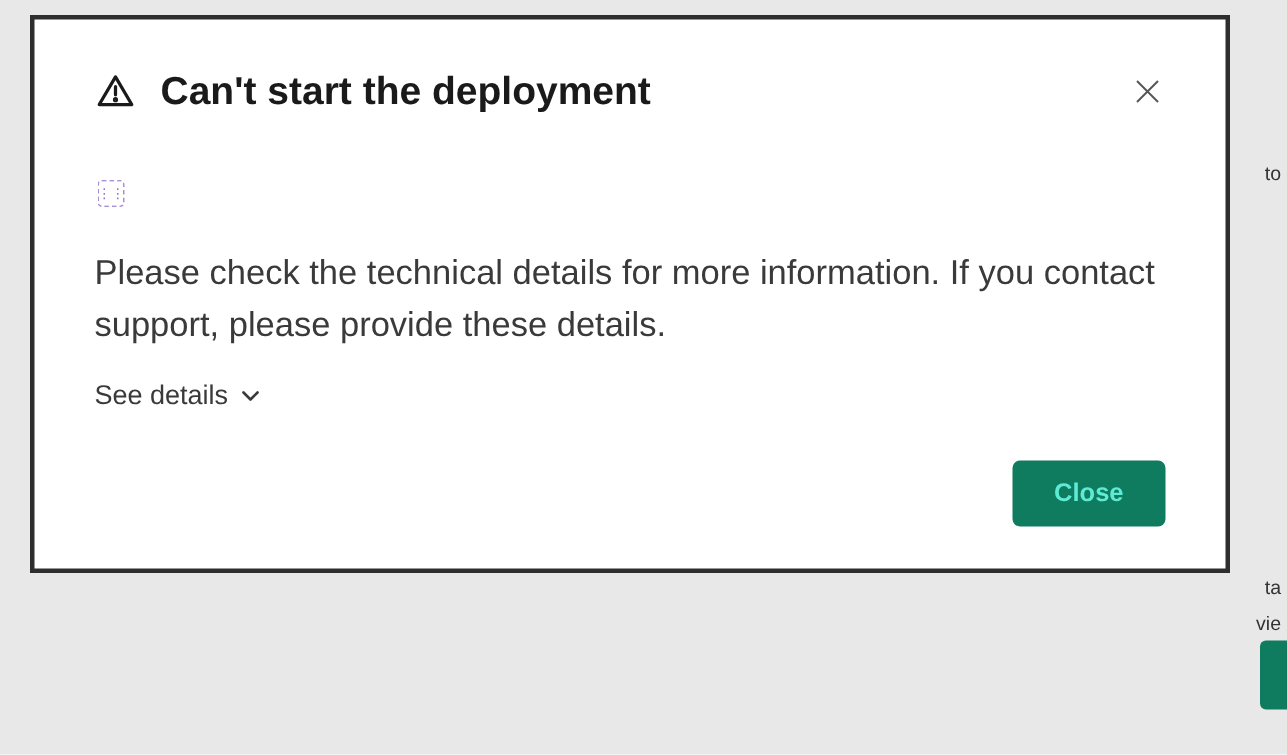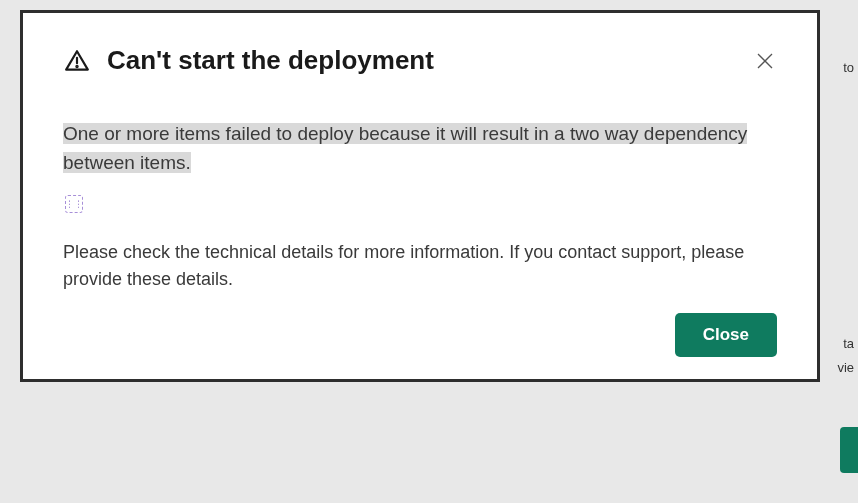--- a/index.html
+++ b/index.html
@@ -20,20 +20,21 @@
       right: 0;
       top: 0;
       bottom: 0;
       width: 30px;
       color: #333;
       font-size: 13px;
     }
     .bg-fragments span {
       position: absolute;
       right: 4px;
+      margin-top: 48px;
     }
     .dialog {
       position: absolute;
       left: 20px;
       top: 10px;
       width: 800px;
       height: 372px;
       background: #ffffff;
       border: 3px solid #2e2e2e;
       display: flex;
@@ -97,21 +98,21 @@
       border: 1.5px solid #a78fd8;
       border-radius: 3px;
       border-style: dashed;
       display: flex;
       align-items: center;
       justify-content: center;
       color: #8b6fc9;
       font-size: 9px;
     }
     .sub-message {
-      font-size: 18px;
+      font-size: 23px;
       color: #3a3a3a;
       line-height: 1.5;
       margin-bottom: 20px;
     }
     .see-details {
       display: inline-flex;
       align-items: center;
       gap: 8px;
       font-size: 18px;
       color: #3a3a3a;
@@ -122,21 +123,21 @@
       display: inline-flex;
       align-items: center;
     }
     .dialog-footer {
       margin-top: auto;
       display: flex;
       justify-content: flex-end;
     }
     .close-button {
       background: #0f7b5f;
-      color: #ffffff;
+      color: #5eead4;
       border: none;
       padding: 12px 28px;
       font-size: 17px;
       font-weight: 600;
       border-radius: 5px;
       cursor: pointer;
     }
     .side-btn {
       position: absolute;
       right: 0;
@@ -170,27 +171,32 @@
       <h1 class="dialog-title">Can't start the deployment</h1>
     </div>
     <div class="close-x">
       <svg viewBox="0 0 16 16" width="16" height="16" stroke="#555" stroke-width="1.3">
         <line x1="1" y1="1" x2="15" y2="15"></line>
         <line x1="15" y1="1" x2="1" y2="15"></line>
       </svg>
     </div>
   </div>
 
-  <p class="error-message">
-    <span class="hl">One or more items failed to deploy because it will result in a two way dependency between items.</span>
-  </p>
 
   <div class="item-row">
     <span class="item-icon">⋮⋮</span>
   </div>
 
   <p class="sub-message">Please check the technical details for more information. If you contact support, please provide these details.</p>
 
+  <div class="see-details">
+    <span>See details</span>
+    <span class="chevron-down">
+      <svg viewBox="0 0 12 12" width="14" height="14" fill="none" stroke="#3a3a3a" stroke-width="1.5" stroke-linecap="round" stroke-linejoin="round">
+        <polyline points="2,4 6,8 10,4"></polyline>
+      </svg>
+    </span>
+  </div>
 
   <div class="dialog-footer">
     <button class="close-button">Close</button>
   </div>
 </div>
 
 </body></html>

